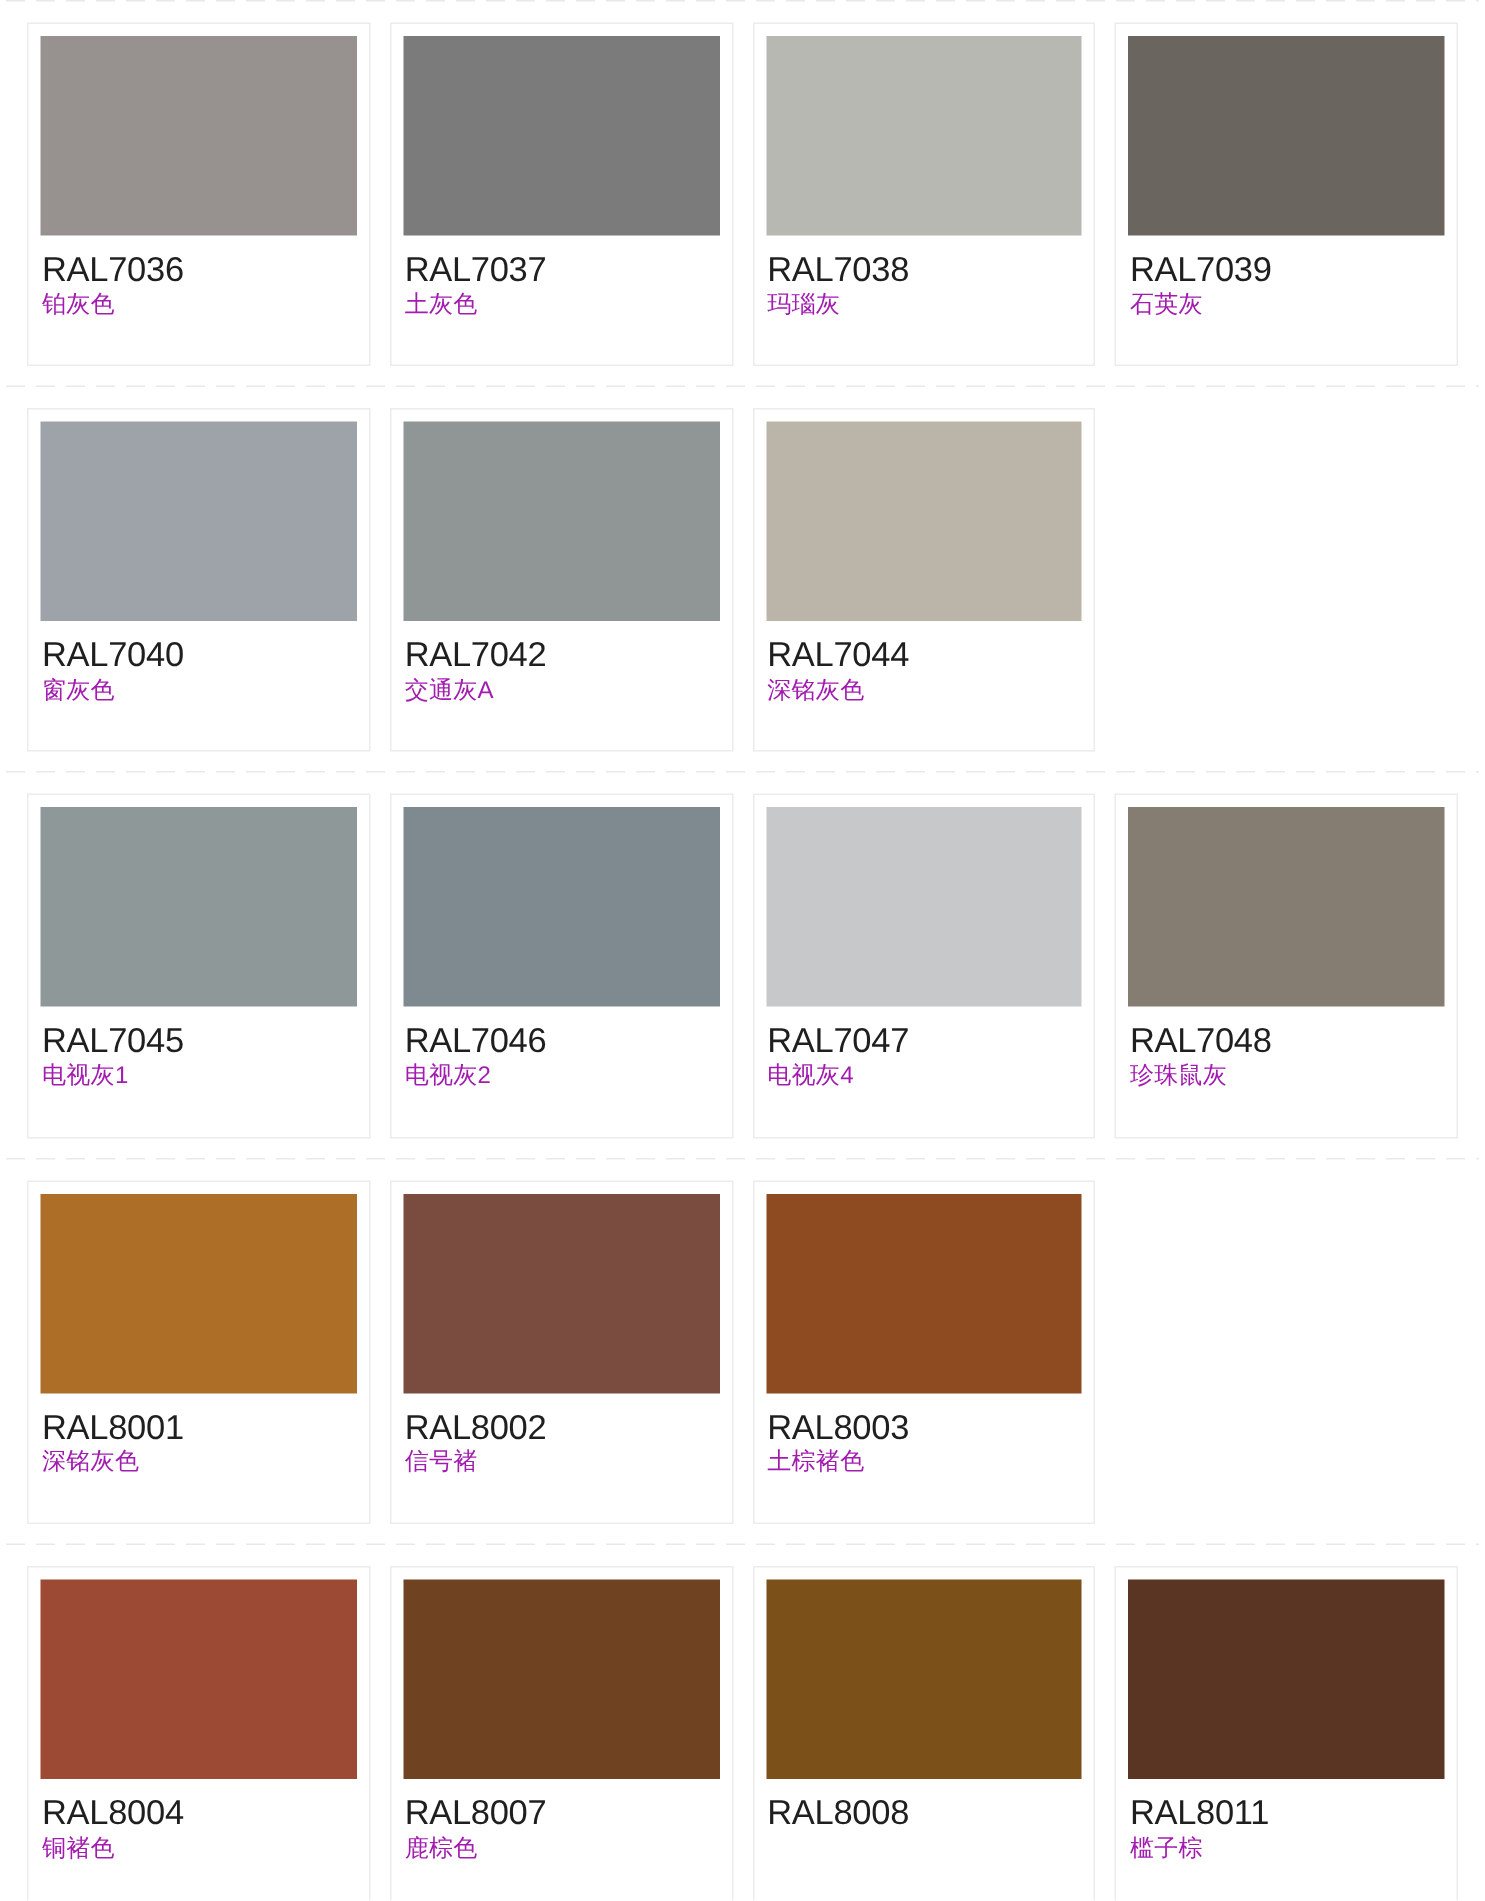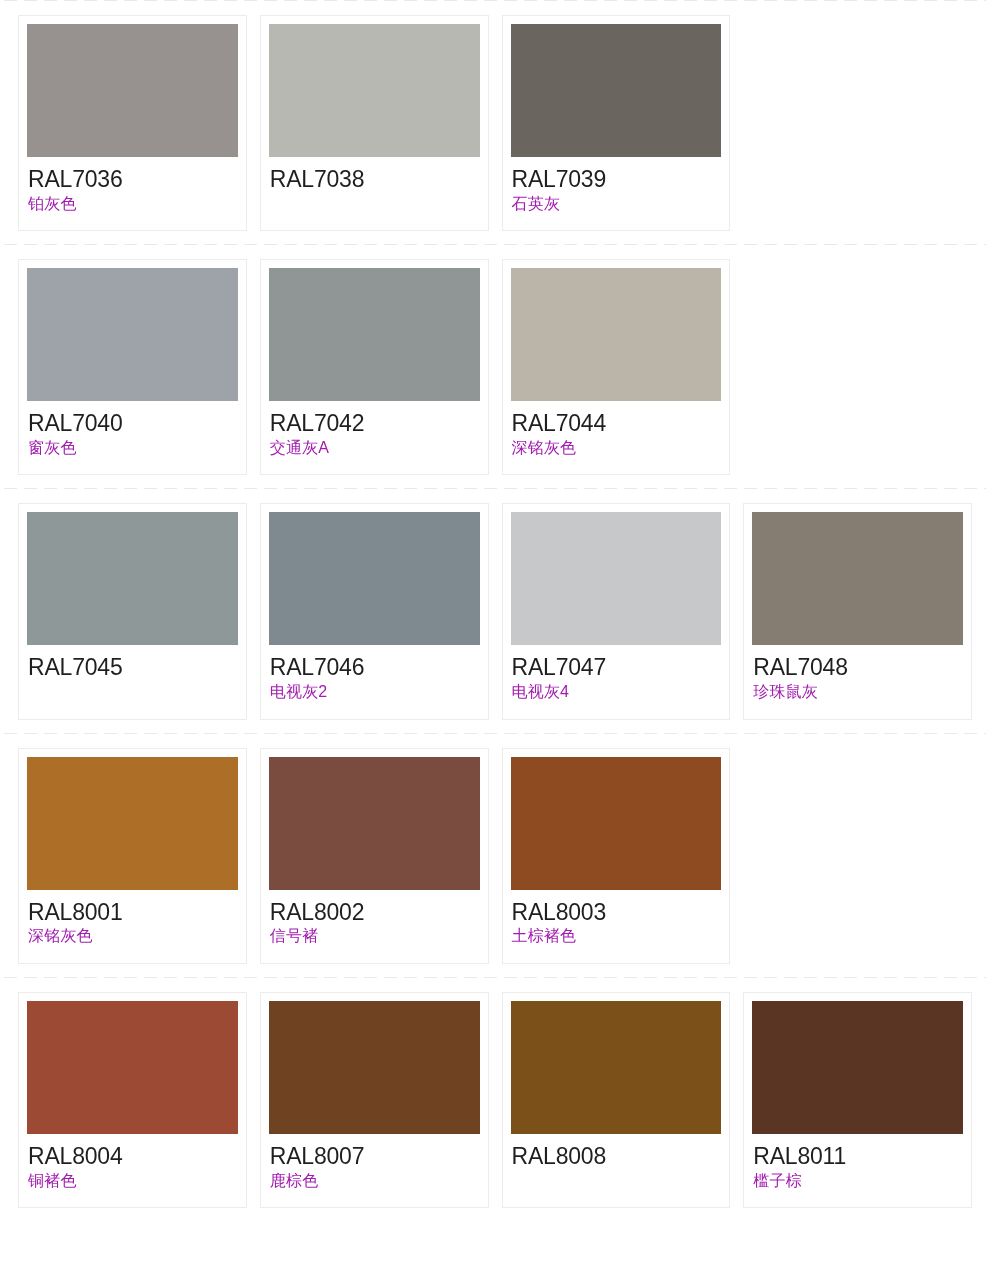--- a/index.html
+++ b/index.html
@@ -24,21 +24,21 @@
   .grid {
     display:grid;
     grid-template-columns:repeat(4,1fr);
     column-gap:13px;
     padding:14px 18px 13px 18px;
   }
 
   .card {
     background:#ffffff;
     border:1px solid #ececed;
-    padding:8px 8px 4px 8px;
+    padding:8px 8px 17px 8px;
     display:flex;
     flex-direction:column;
   }
 
   .swatch {
     width:100%;
     height:133px;
     display:block;
   }
 
@@ -69,23 +69,31 @@
         <div class="divider"></div>
         <div class="grid">
           <div class="card">
             <div class="swatch" style="background: rgb(151, 146, 144);"></div>
             <div class="labels">
               <div class="code">RAL7036</div>
               <div class="name">铂灰色</div>
             </div>
           </div>
           <div class="card">
+            <div class="swatch" style="background: rgb(122, 123, 122);"></div>
+            <div class="labels">
+              <div class="code">RAL7037</div>
+              <div class="name">土灰色</div>
+            </div>
+          </div>
+          <div class="card">
             <div class="swatch" style="background: rgb(182, 184, 177);"></div>
             <div class="labels">
               <div class="code">RAL7038</div>
+              <div class="name">玛瑙灰</div>
             </div>
           </div>
           <div class="card">
             <div class="swatch" style="background: rgb(107, 101, 96);"></div>
             <div class="labels">
               <div class="code">RAL7039</div>
               <div class="name">石英灰</div>
             </div>
           </div>
         </div>
@@ -116,20 +124,21 @@
           </div>
         </div>
       </div>
       <div class="row-group">
         <div class="divider"></div>
         <div class="grid">
           <div class="card">
             <div class="swatch" style="background: rgb(143, 152, 153);"></div>
             <div class="labels">
               <div class="code">RAL7045</div>
+              <div class="name">电视灰1</div>
             </div>
           </div>
           <div class="card">
             <div class="swatch" style="background: rgb(126, 138, 143);"></div>
             <div class="labels">
               <div class="code">RAL7046</div>
               <div class="name">电视灰2</div>
             </div>
           </div>
           <div class="card">

